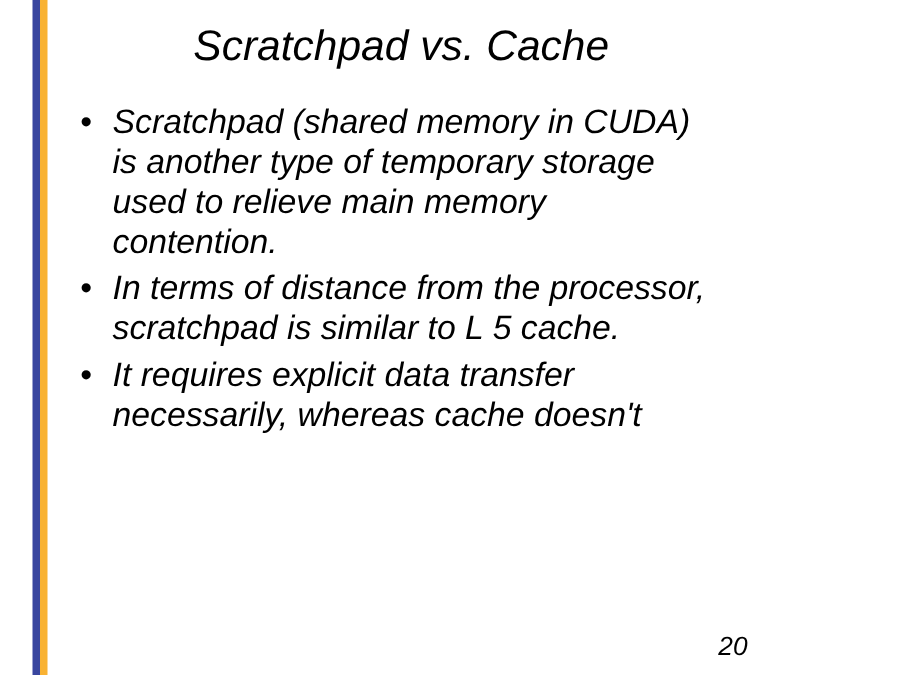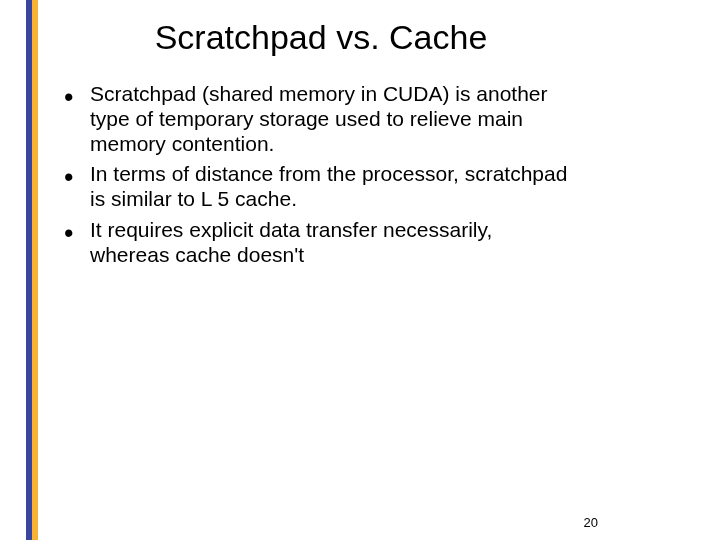--- a/index.html
+++ b/index.html
@@ -10,20 +10,21 @@
     background: #ffffff;
     font-family: Arial, Helvetica, sans-serif;
     color: #000;
     overflow: hidden;
   }
   .slide {
     position: relative;
     width: 612px;
     height: 540px;
     box-sizing: border-box;
+    font-style: italic;
   }
   .stripe {
     position: absolute;
     top: 0;
     width: 6px;
     height: 540px;
   }
   .stripe.blue   { left: 26px; background: #39469f; }
   .stripe.orange { left: 32px; background: #f9b233; }
   .title {
@@ -42,37 +43,37 @@
     right: 36px;
   }
   ul.bullets {
     list-style: none;
     margin: 0;
     padding: 0;
   }
   ul.bullets > li {
     position: relative;
     padding-left: 30px;
-    font-size: 21px;
+    font-size: 27px;
     line-height: 1.18;
     margin-bottom: 6px;
   }
   ul.bullets > li::before {
     content: "•";
     position: absolute;
     left: 4px;
     top: 0;
     font-size: 27px;
     line-height: 1.18;
   }
   .pagenum {
     position: absolute;
     right: 14px;
     bottom: 10px;
-    font-size: 13px;
+    font-size: 21px;
     color: #000;
     margin-top: 24px;
   }
 </style>
 </head>
 <body>
 
 <div class="slide">
   <div class="stripe blue"></div>
   <div class="stripe orange"></div>

